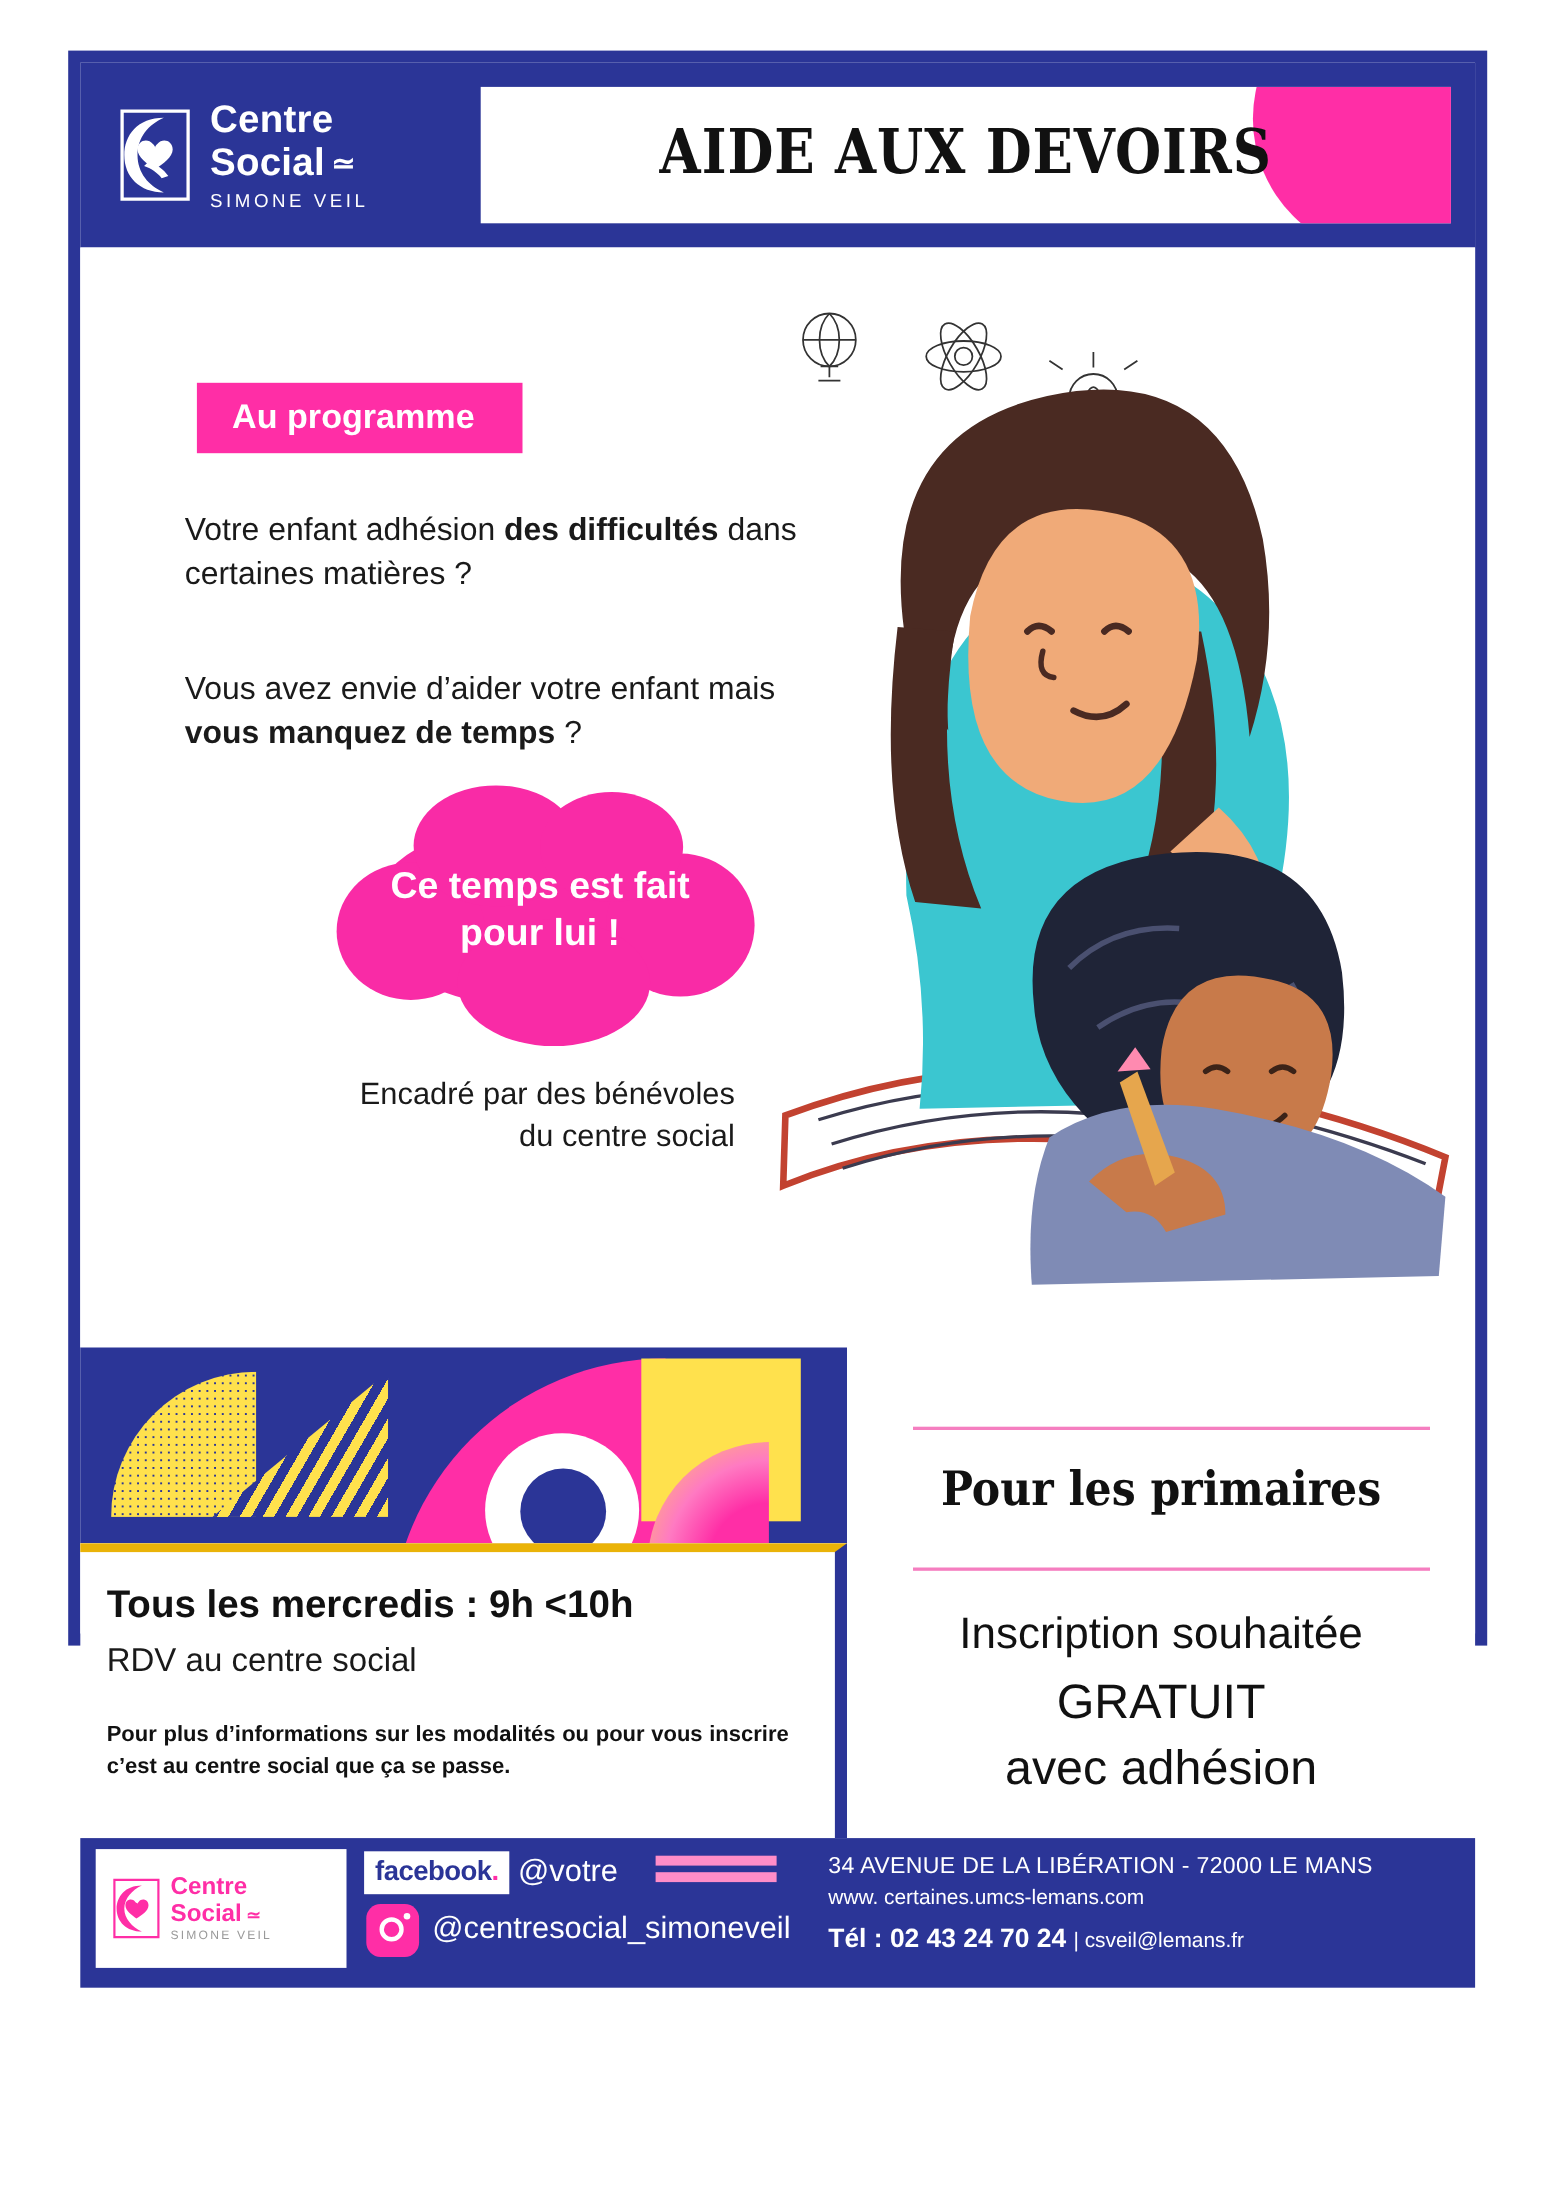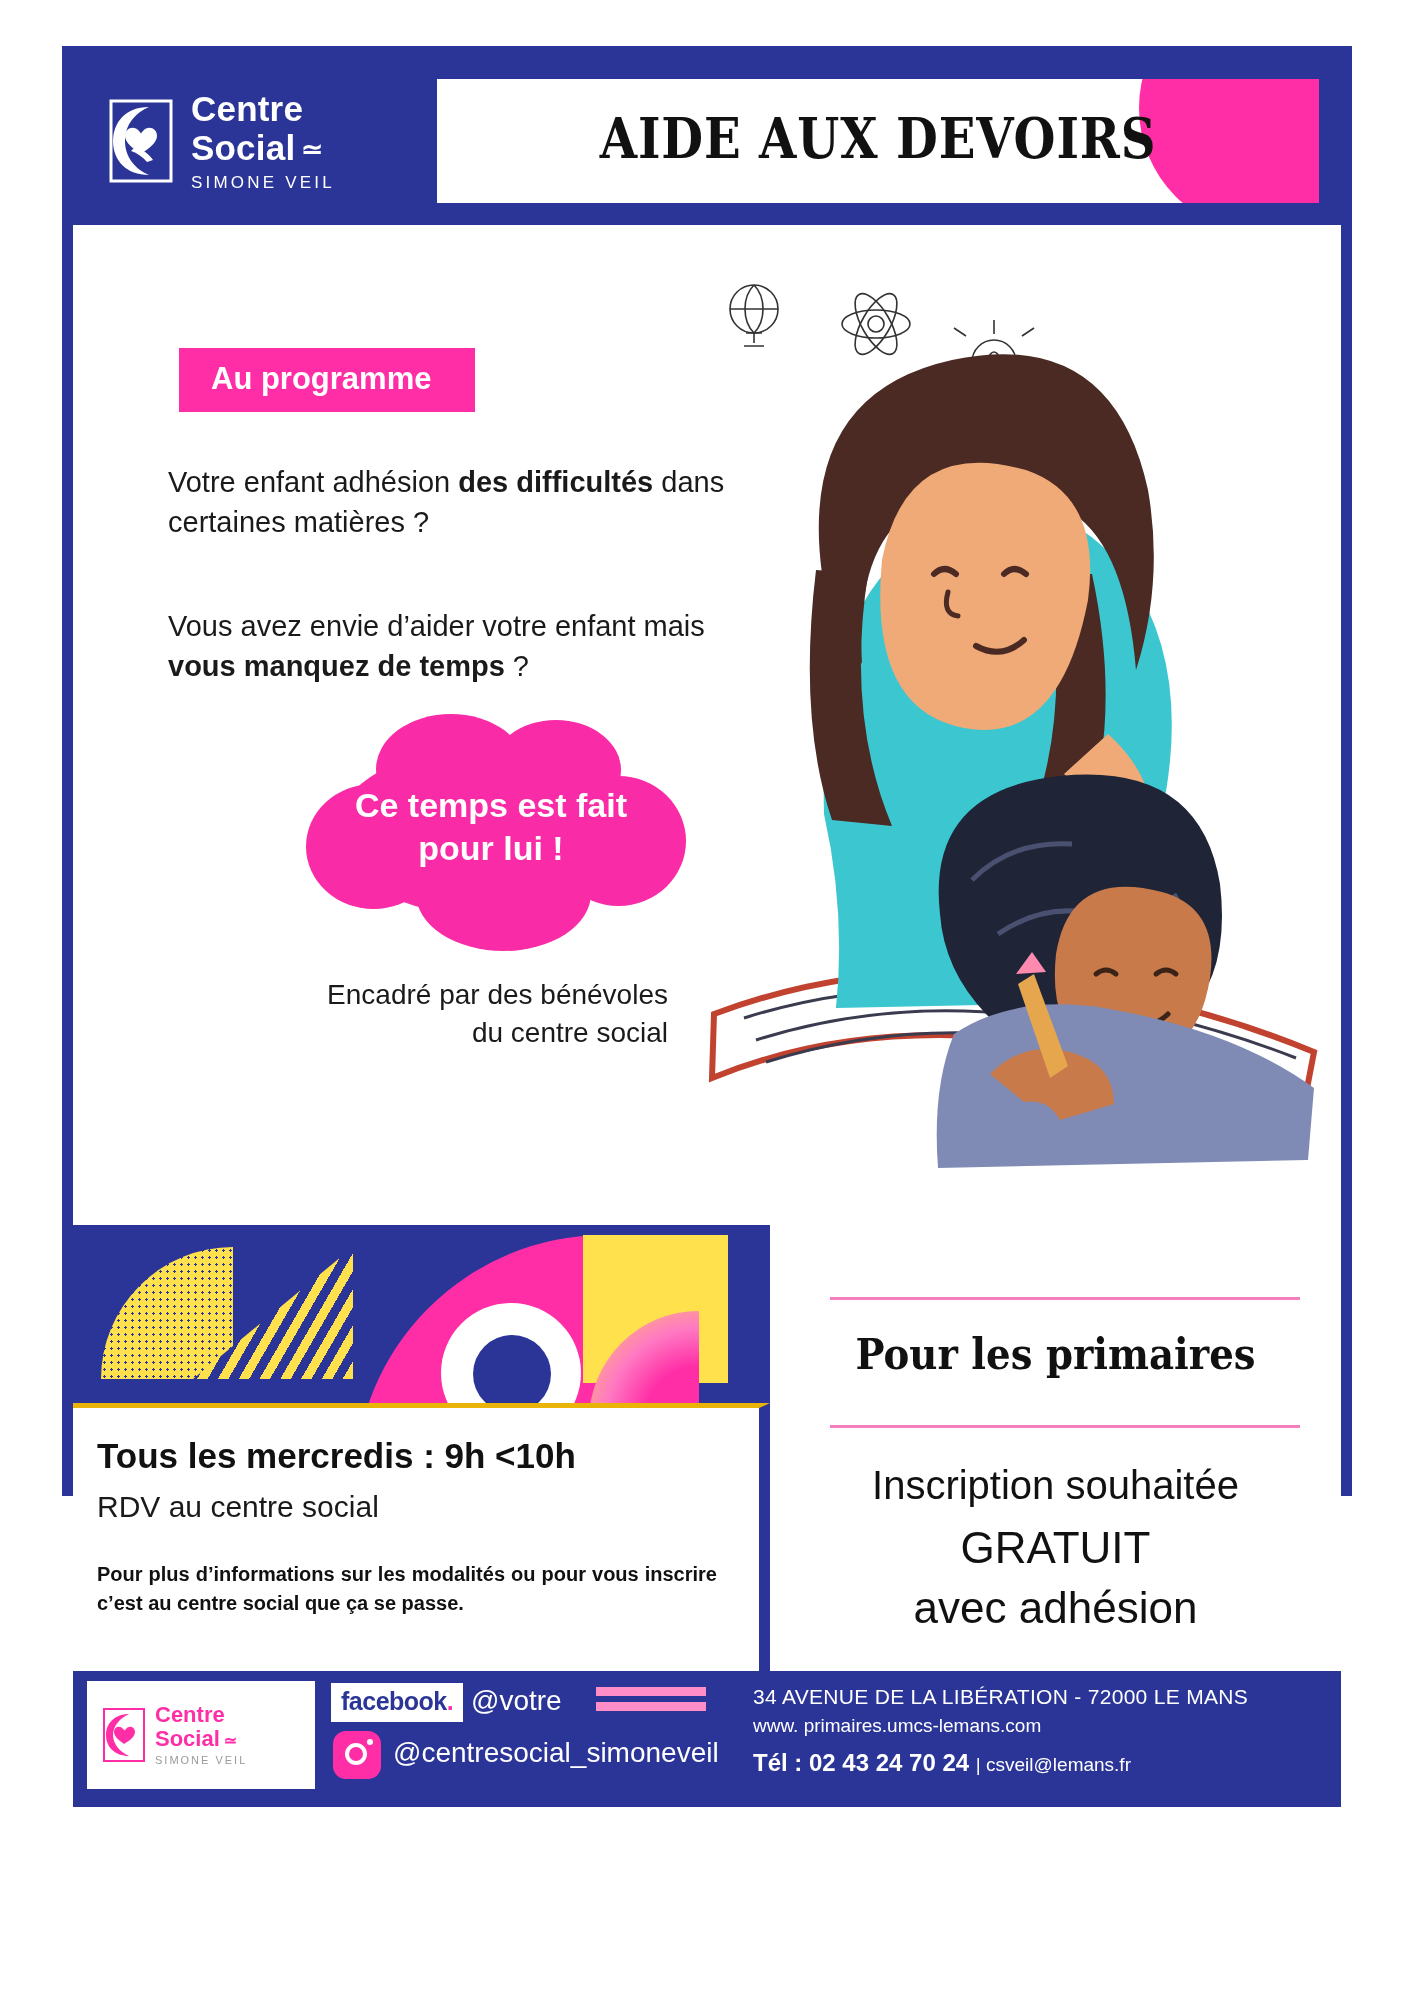--- a/index.html
+++ b/index.html
@@ -260,21 +260,21 @@
 
   
   .schedule {
     position: absolute;
     left: 0;
     top: 1346px;
     width: 697px;
     height: 268px;
     background: #ffffff;
     box-sizing: border-box;
-    border-top: 5px solid #eab308;
+    border-top: 8px solid #eab308;
     border-right: 11px solid #2b3597;
   }
   .sched-title {
     position: absolute;
     left: 24px; top: 28px;
     font-size: 35px;
     font-weight: bold;
     color: #111111;
   }
   .sched-sub {
@@ -631,18 +631,18 @@
       <div class="pink-bars">
           <i></i>
           <i></i>
         </div>
       <div class="ig-icon"></div>
       <div class="handle-ig">@centresocial_simoneveil</div>
     </div>
 
     <div class="contact">
       <div class="addr">34 AVENUE DE LA LIBÉRATION - 72000 LE MANS</div>
-      <div class="web">www. primaires.umcs-lemans.com</div>
+      <div class="web">www. certaines.umcs-lemans.com</div>
       <div class="tel"><span>Tél : 02 43 24 70 24</span> <span class="mail">| csveil@lemans.fr</span></div>
     </div>
   </div>
 
 </div>
 
 </body></html>

